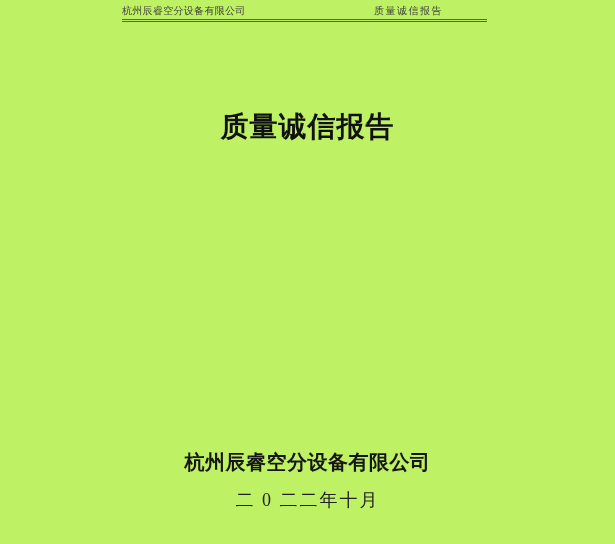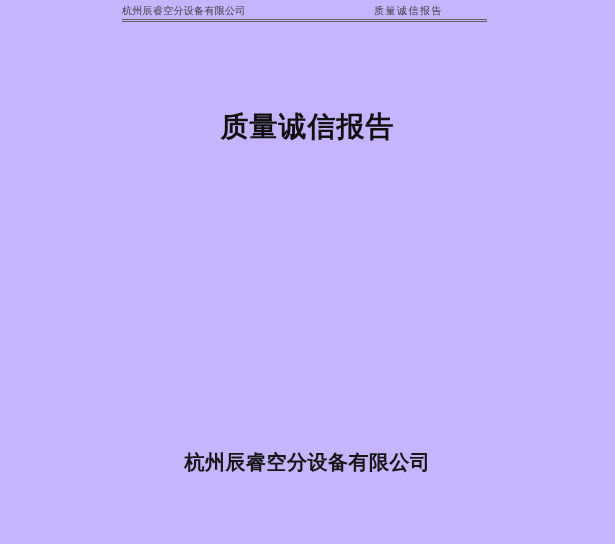--- a/index.html
+++ b/index.html
@@ -4,21 +4,21 @@
 <style>
   html, body {
     margin: 0;
     padding: 0;
     background: #ffffff;
   }
   .page {
     position: relative;
     width: 615px;
     height: 544px;
-    background: #c4b5fd;
+    background: #bef264;
     overflow: hidden;
     font-family: "Liberation Serif", serif;
     color: #1a1a1a;
   }
   
   .page-header {
     position: absolute;
     left: 122px;
     top: 4px;
     width: 365px;
@@ -94,14 +94,15 @@
 
   <div class="page-header">
     <span class="hdr-left">杭州辰睿空分设备有限公司</span>
     <span class="hdr-right">质量诚信报告</span>
   </div>
 
   <h1 class="report-title">质量诚信报告</h1>
 
   <p class="cover-company">杭州辰睿空分设备有限公司</p>
 
+  <p class="cover-date">二 0 二二年十月</p>
 
 </div>
 
 </body></html>

